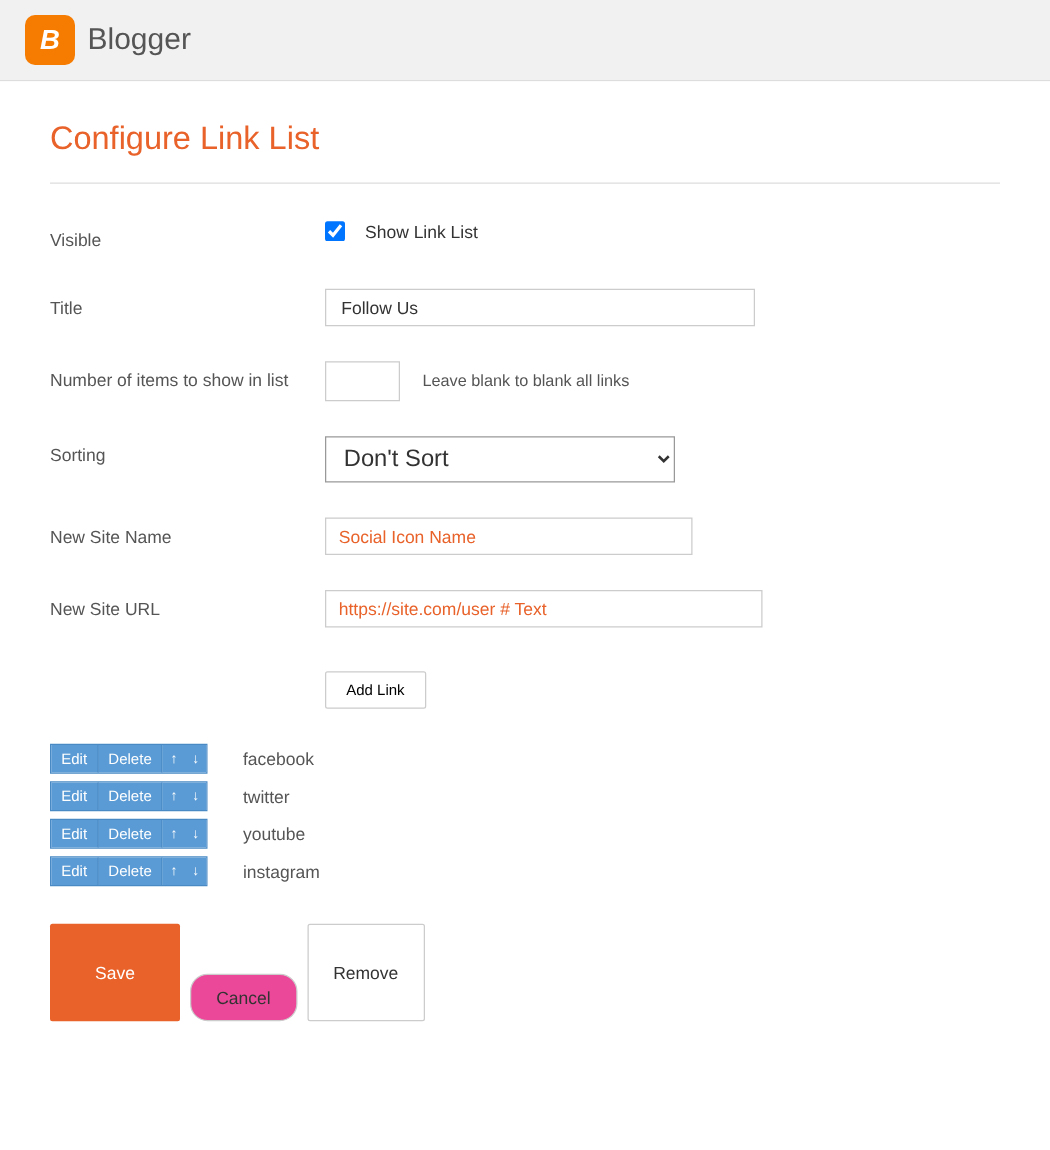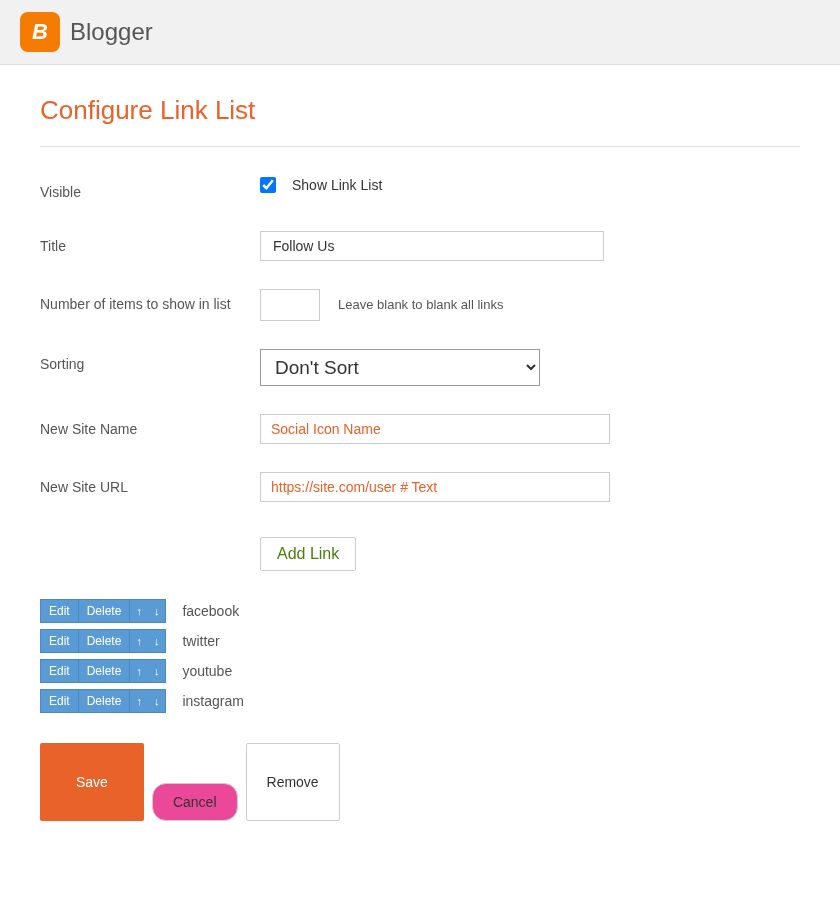--- a/index.html
+++ b/index.html
@@ -116,58 +116,58 @@
       padding: 6px 10px;
       font-size: 19px;
       color: #333;
       width: 280px;
       background: white;
       cursor: pointer;
       appearance: auto;
     }
 
     .site-name-input {
-      width: 350px;
+      width: 294px;
       color: #e8622a;
     }
 
     .site-url-input {
       width: 350px;
       color: #e8622a;
     }
 
     .site-name-input::placeholder {
       color: #e8622a;
     }
 
     .site-url-input::placeholder {
       color: #e8622a;
     }
 
     .add-link-btn {
       background: white;
       border: 1px solid #ccc;
       padding: 7px 16px;
-      font-size: 16px;
-      color: #4d7c0f;
+      font-size: 12px;
+      color: #000000;
       cursor: pointer;
       border-radius: 2px;
       margin-top: 10px;
     }
 
     .links-section {
       margin-top: 10px;
       margin-bottom: 30px;
     }
 
     .link-row {
       display: flex;
       align-items: center;
       margin-bottom: 6px;
-      gap: 16px;
+      gap: 28px;
     }
 
     .action-btn {
       background: #5b9bd5;
       color: white;
       border: none;
       padding: 4px 8px;
       font-size: 12px;
       cursor: pointer;
       border-right: 1px solid #4a8ac4;

